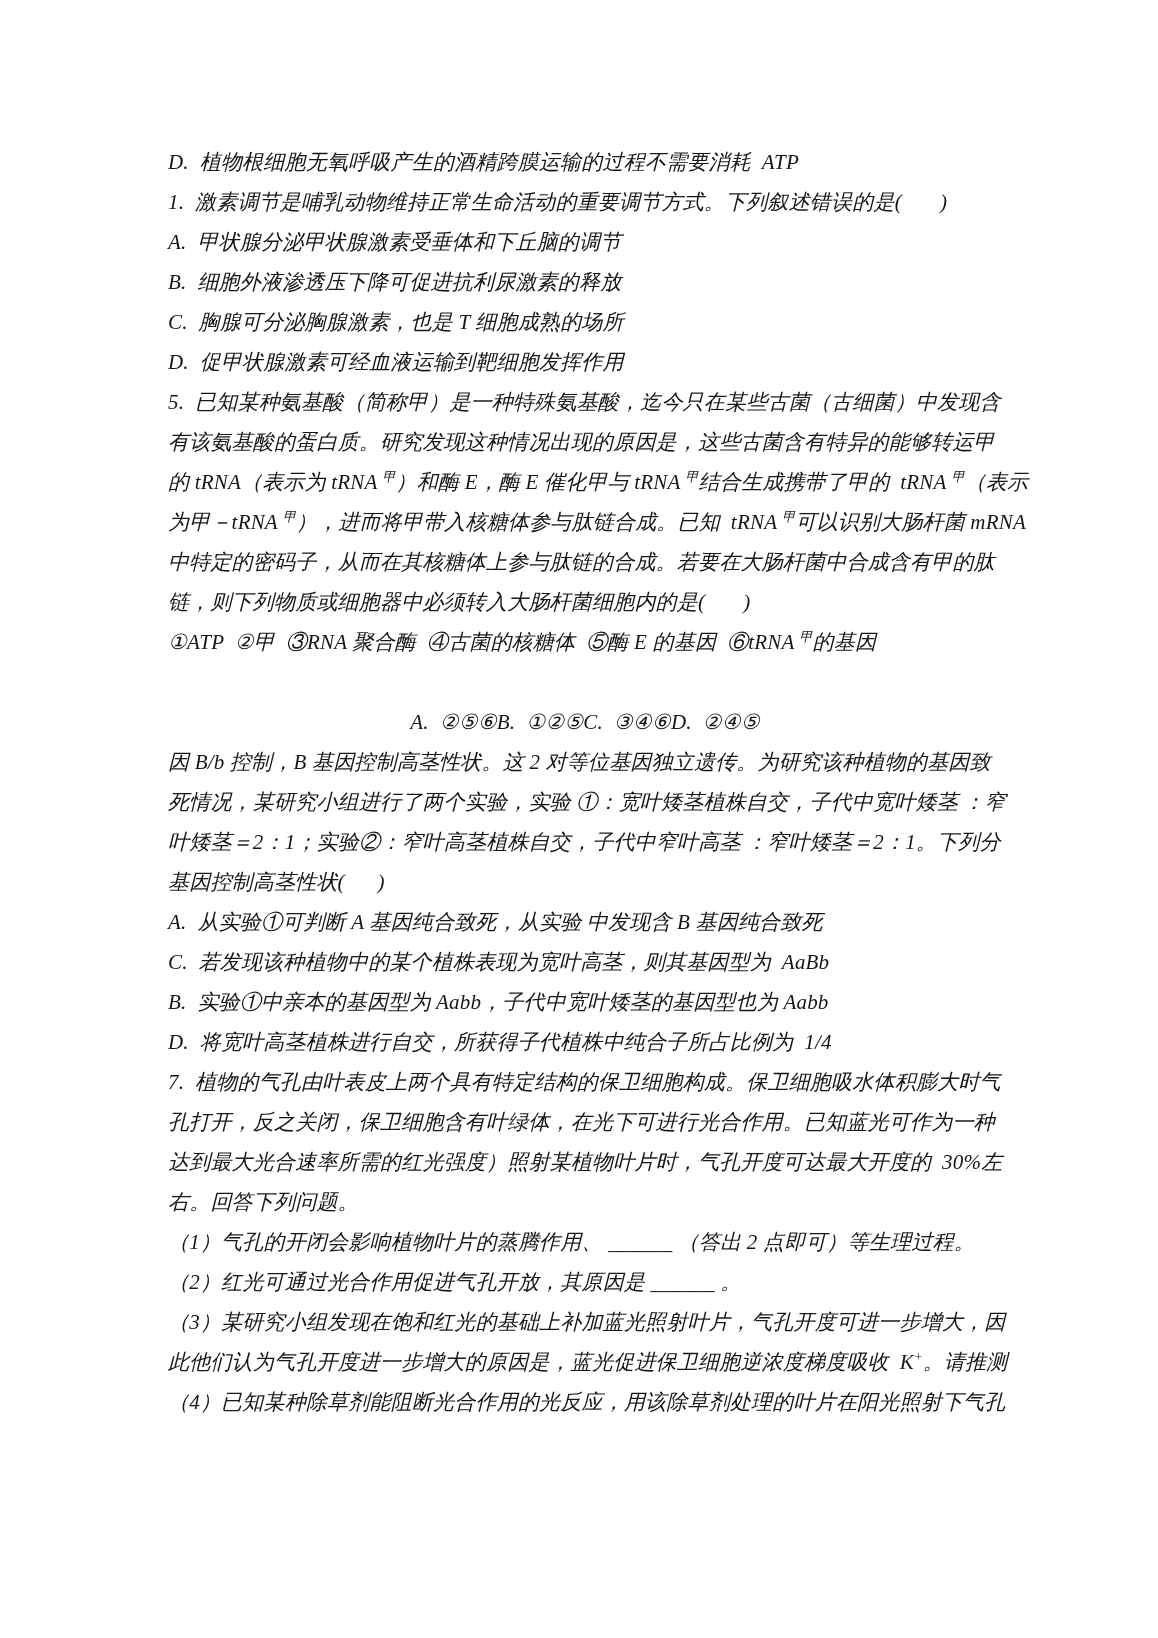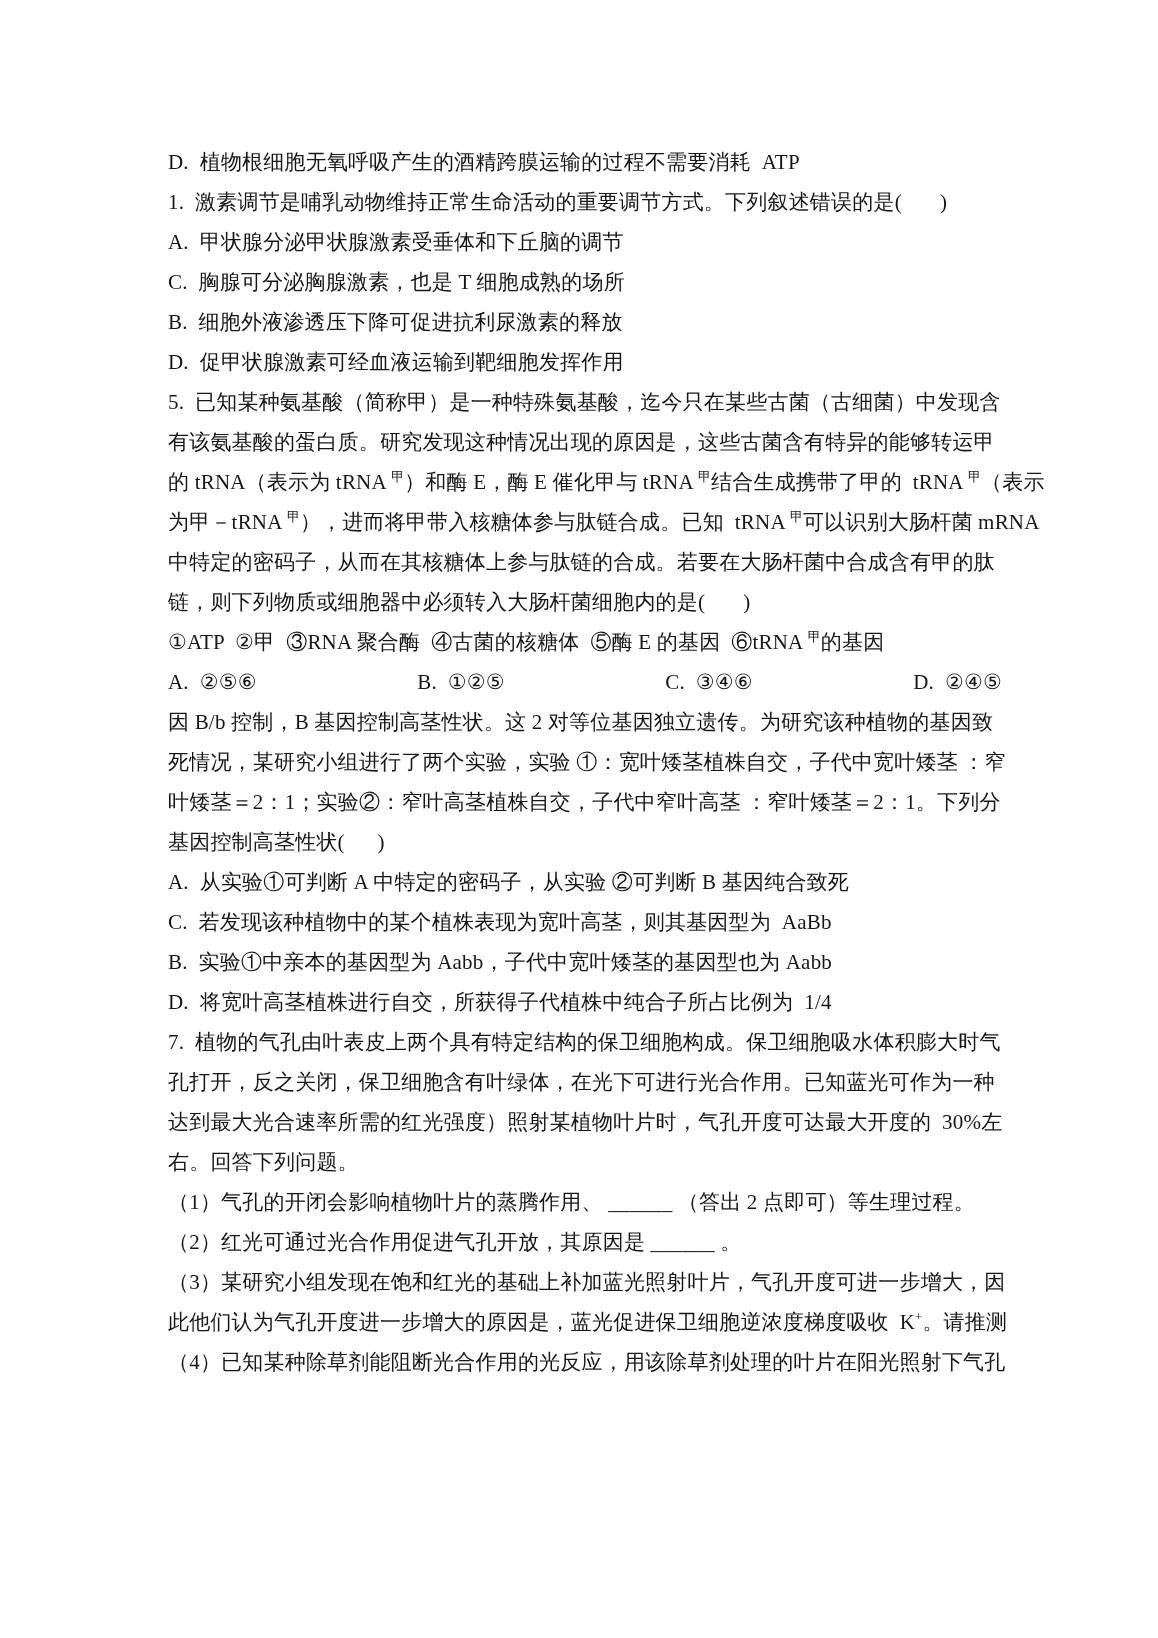--- a/index.html
+++ b/index.html
@@ -20,56 +20,58 @@
     top: 142px;
     left: 168px;
     width: 842px;
   }
   .line {
     height: 40px;
     line-height: 40px;
     font-size: 21px;
     white-space: pre;
     letter-spacing: 0.2px;
+    font-style: italic;
   }
   .line.options {
     display: flex;
-    justify-content: space-between;
+    justify-content: center;
     padding-right: 8px;
+    margin-top: 40px;
   }
   .sup {
     font-size: 13px;
     vertical-align: super;
     line-height: 0;
     letter-spacing: 0;
   }
 </style>
 </head>
 <body style="background: rgb(255, 255, 255); color: rgb(22, 22, 22);">
 
 <div class="doc">
     <div class="line">D.  植物根细胞无氧呼吸产生的酒精跨膜运输的过程不需要消耗  ATP</div>
     <div class="line">1.  激素调节是哺乳动物维持正常生命活动的重要调节方式。下列叙述错误的是(       )</div>
     <div class="line">A.  甲状腺分泌甲状腺激素受垂体和下丘脑的调节</div>
+    <div class="line">B.  细胞外液渗透压下降可促进抗利尿激素的释放</div>
     <div class="line">C.  胸腺可分泌胸腺激素，也是 T 细胞成熟的场所</div>
-    <div class="line">B.  细胞外液渗透压下降可促进抗利尿激素的释放</div>
     <div class="line">D.  促甲状腺激素可经血液运输到靶细胞发挥作用</div>
     <div class="line">5.  已知某种氨基酸（简称甲）是一种特殊氨基酸，迄今只在某些古菌（古细菌）中发现含</div>
     <div class="line">有该氨基酸的蛋白质。研究发现这种情况出现的原因是，这些古菌含有特异的能够转运甲</div>
     <div class="line"><span>的 tRNA（表示为 tRNA </span><span class="sup">甲</span><span>）和酶 E，酶 E 催化甲与 tRNA </span><span class="sup">甲</span><span>结合生成携带了甲的  tRNA </span><span class="sup">甲</span><span>（表示</span></div>
     <div class="line"><span>为甲－tRNA </span><span class="sup">甲</span><span>），进而将甲带入核糖体参与肽链合成。已知  tRNA </span><span class="sup">甲</span><span>可以识别大肠杆菌 mRNA</span></div>
     <div class="line">中特定的密码子，从而在其核糖体上参与肽链的合成。若要在大肠杆菌中合成含有甲的肽</div>
     <div class="line">链，则下列物质或细胞器中必须转入大肠杆菌细胞内的是(       )</div>
     <div class="line"><span>①ATP  ②甲  ③RNA 聚合酶  ④古菌的核糖体  ⑤酶 E 的基因  ⑥tRNA </span><span class="sup">甲</span><span>的基因</span></div>
     <div class="line options"><span>A.  ②⑤⑥</span><span>B.  ①②⑤</span><span>C.  ③④⑥</span><span>D.  ②④⑤</span></div>
     <div class="line">因 B/b 控制，B 基因控制高茎性状。这 2 对等位基因独立遗传。为研究该种植物的基因致</div>
     <div class="line">死情况，某研究小组进行了两个实验，实验 ①：宽叶矮茎植株自交，子代中宽叶矮茎 ：窄</div>
     <div class="line">叶矮茎＝2：1；实验②：窄叶高茎植株自交，子代中窄叶高茎 ：窄叶矮茎＝2：1。下列分</div>
     <div class="line">基因控制高茎性状(      )</div>
-    <div class="line">A.  从实验①可判断 A 中特定的密码子，从实验 ②可判断 B 基因纯合致死</div>
+    <div class="line">A.  从实验①可判断 A 基因纯合致死，从实验 中发现含 B 基因纯合致死</div>
     <div class="line">C.  若发现该种植物中的某个植株表现为宽叶高茎，则其基因型为  AaBb</div>
     <div class="line">B.  实验①中亲本的基因型为 Aabb，子代中宽叶矮茎的基因型也为 Aabb</div>
     <div class="line">D.  将宽叶高茎植株进行自交，所获得子代植株中纯合子所占比例为  1/4</div>
     <div class="line">7.  植物的气孔由叶表皮上两个具有特定结构的保卫细胞构成。保卫细胞吸水体积膨大时气</div>
     <div class="line">孔打开，反之关闭，保卫细胞含有叶绿体，在光下可进行光合作用。已知蓝光可作为一种</div>
     <div class="line">达到最大光合速率所需的红光强度）照射某植物叶片时，气孔开度可达最大开度的  30%左</div>
     <div class="line">右。回答下列问题。</div>
     <div class="line">（1）气孔的开闭会影响植物叶片的蒸腾作用、 ______ （答出 2 点即可）等生理过程。</div>
     <div class="line">（2）红光可通过光合作用促进气孔开放，其原因是 ______ 。</div>
     <div class="line">（3）某研究小组发现在饱和红光的基础上补加蓝光照射叶片，气孔开度可进一步增大，因</div>

